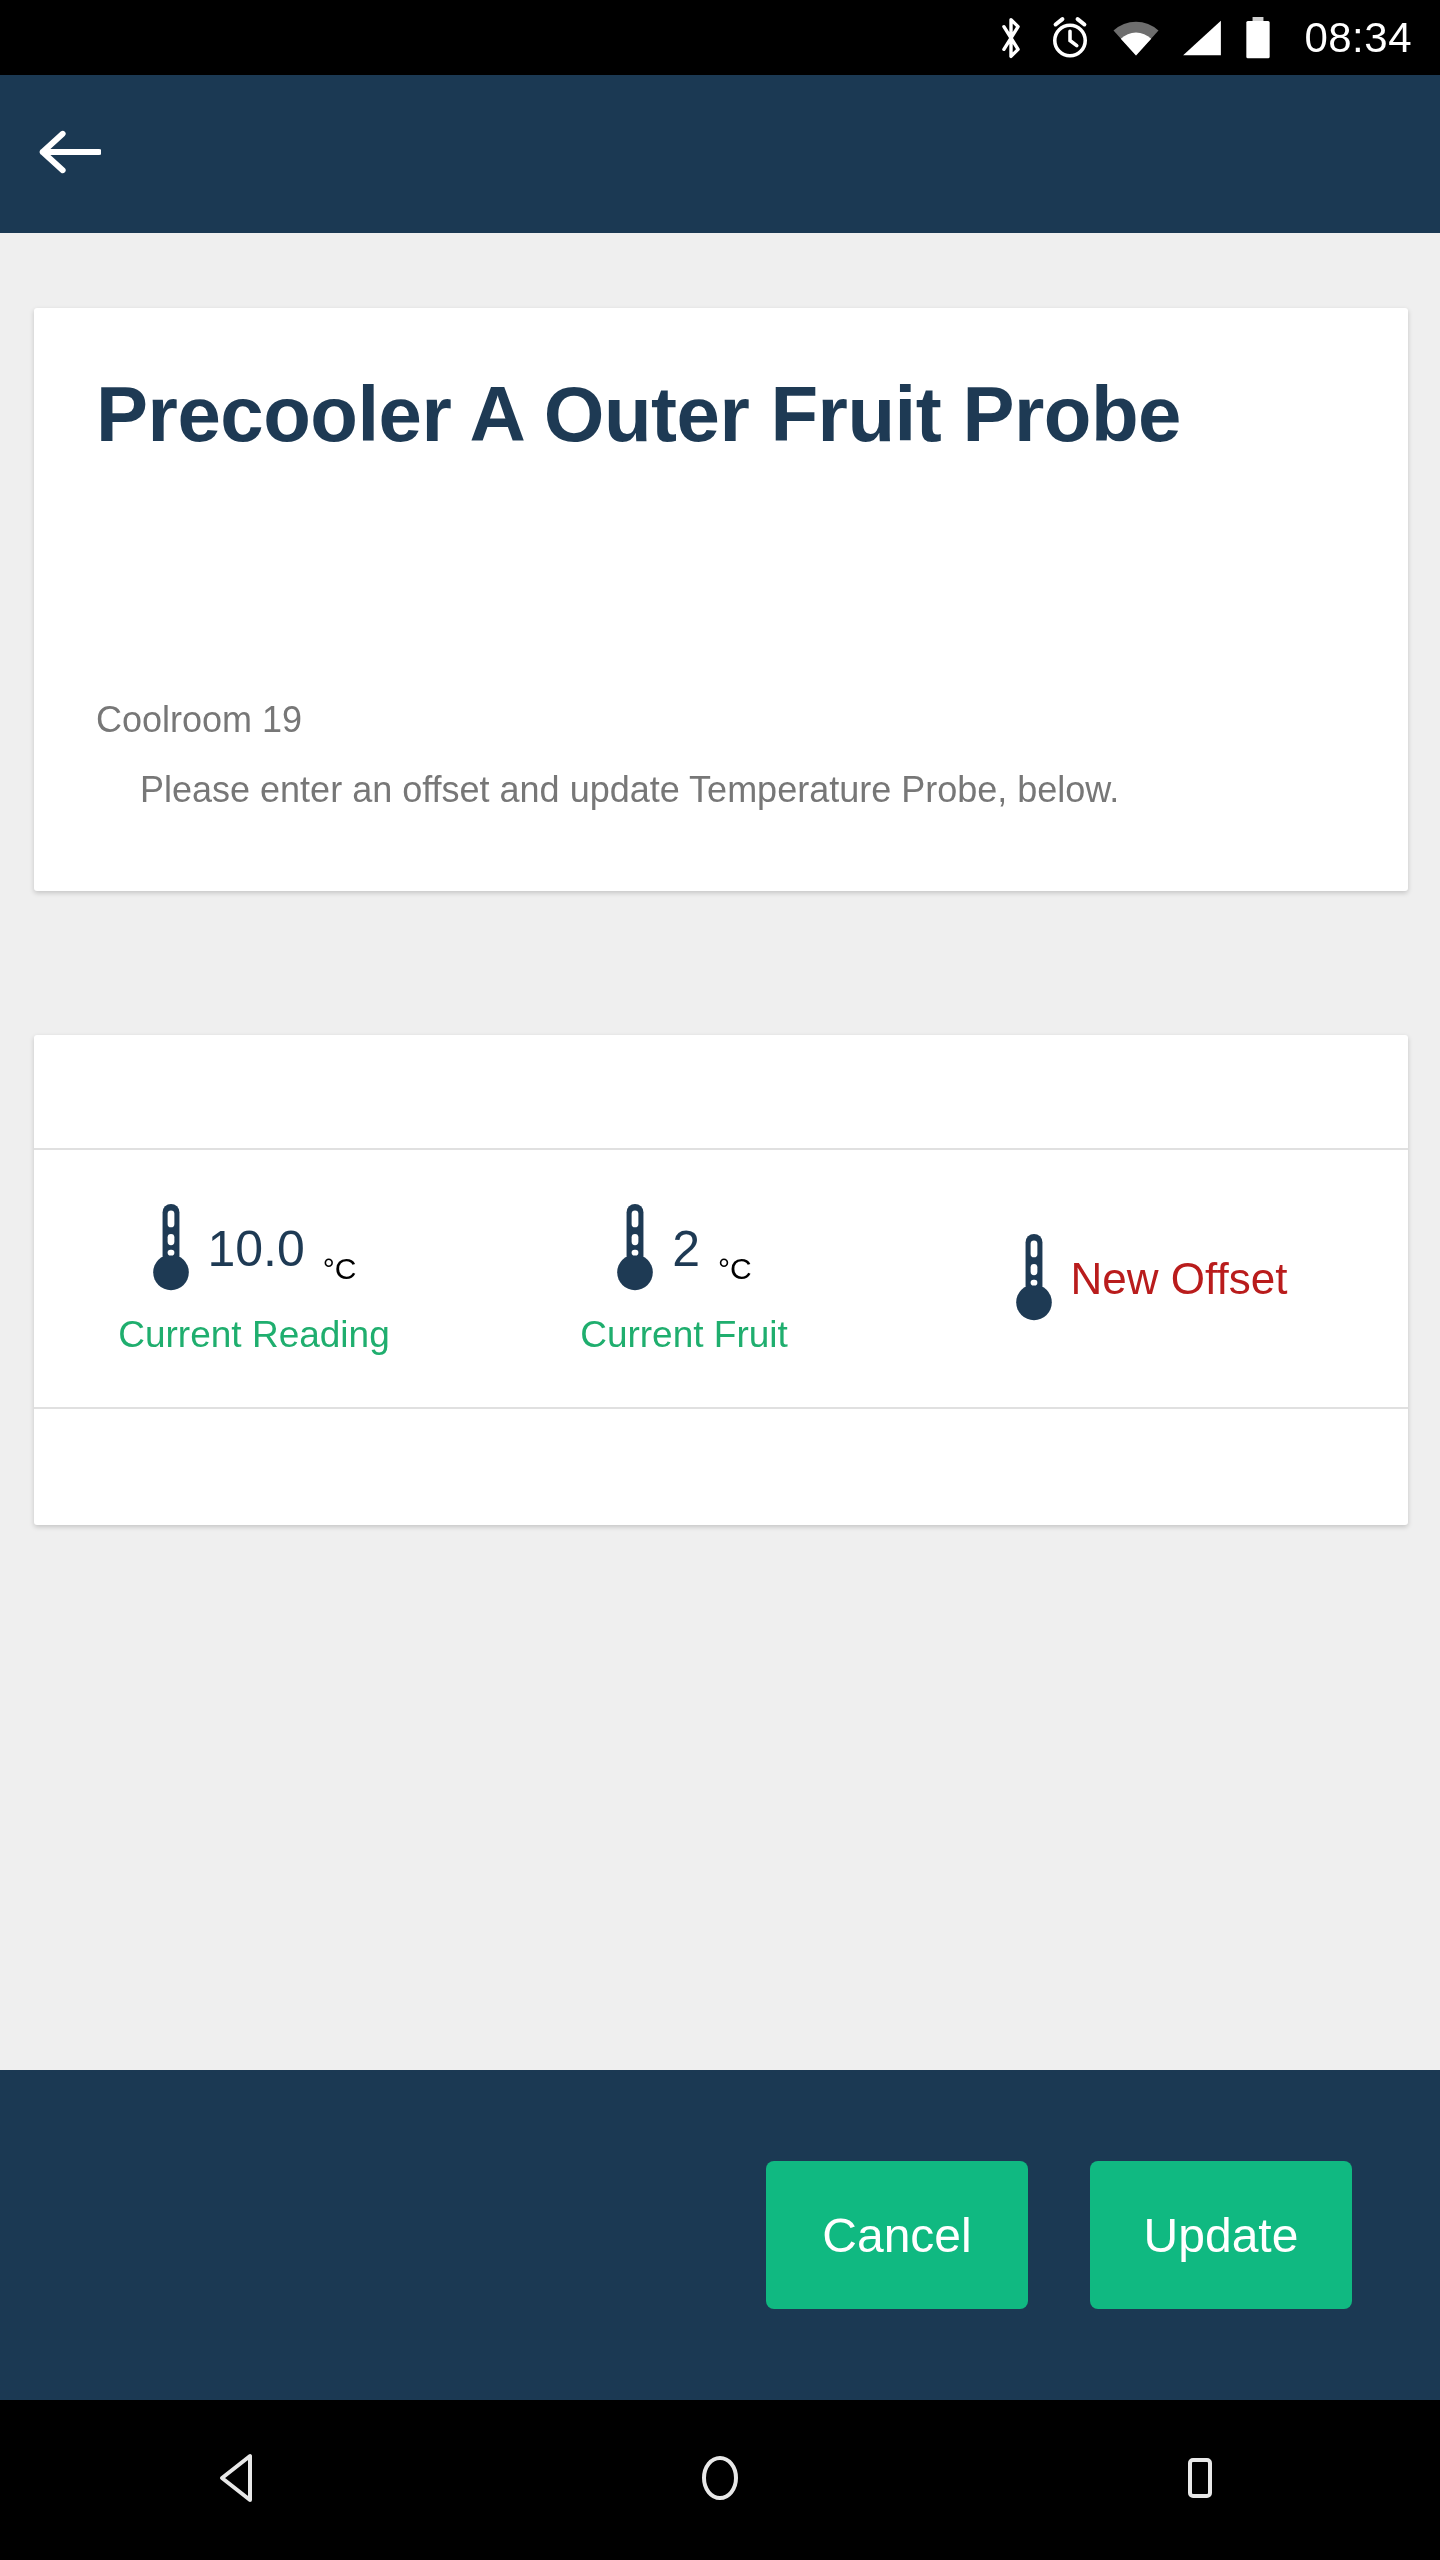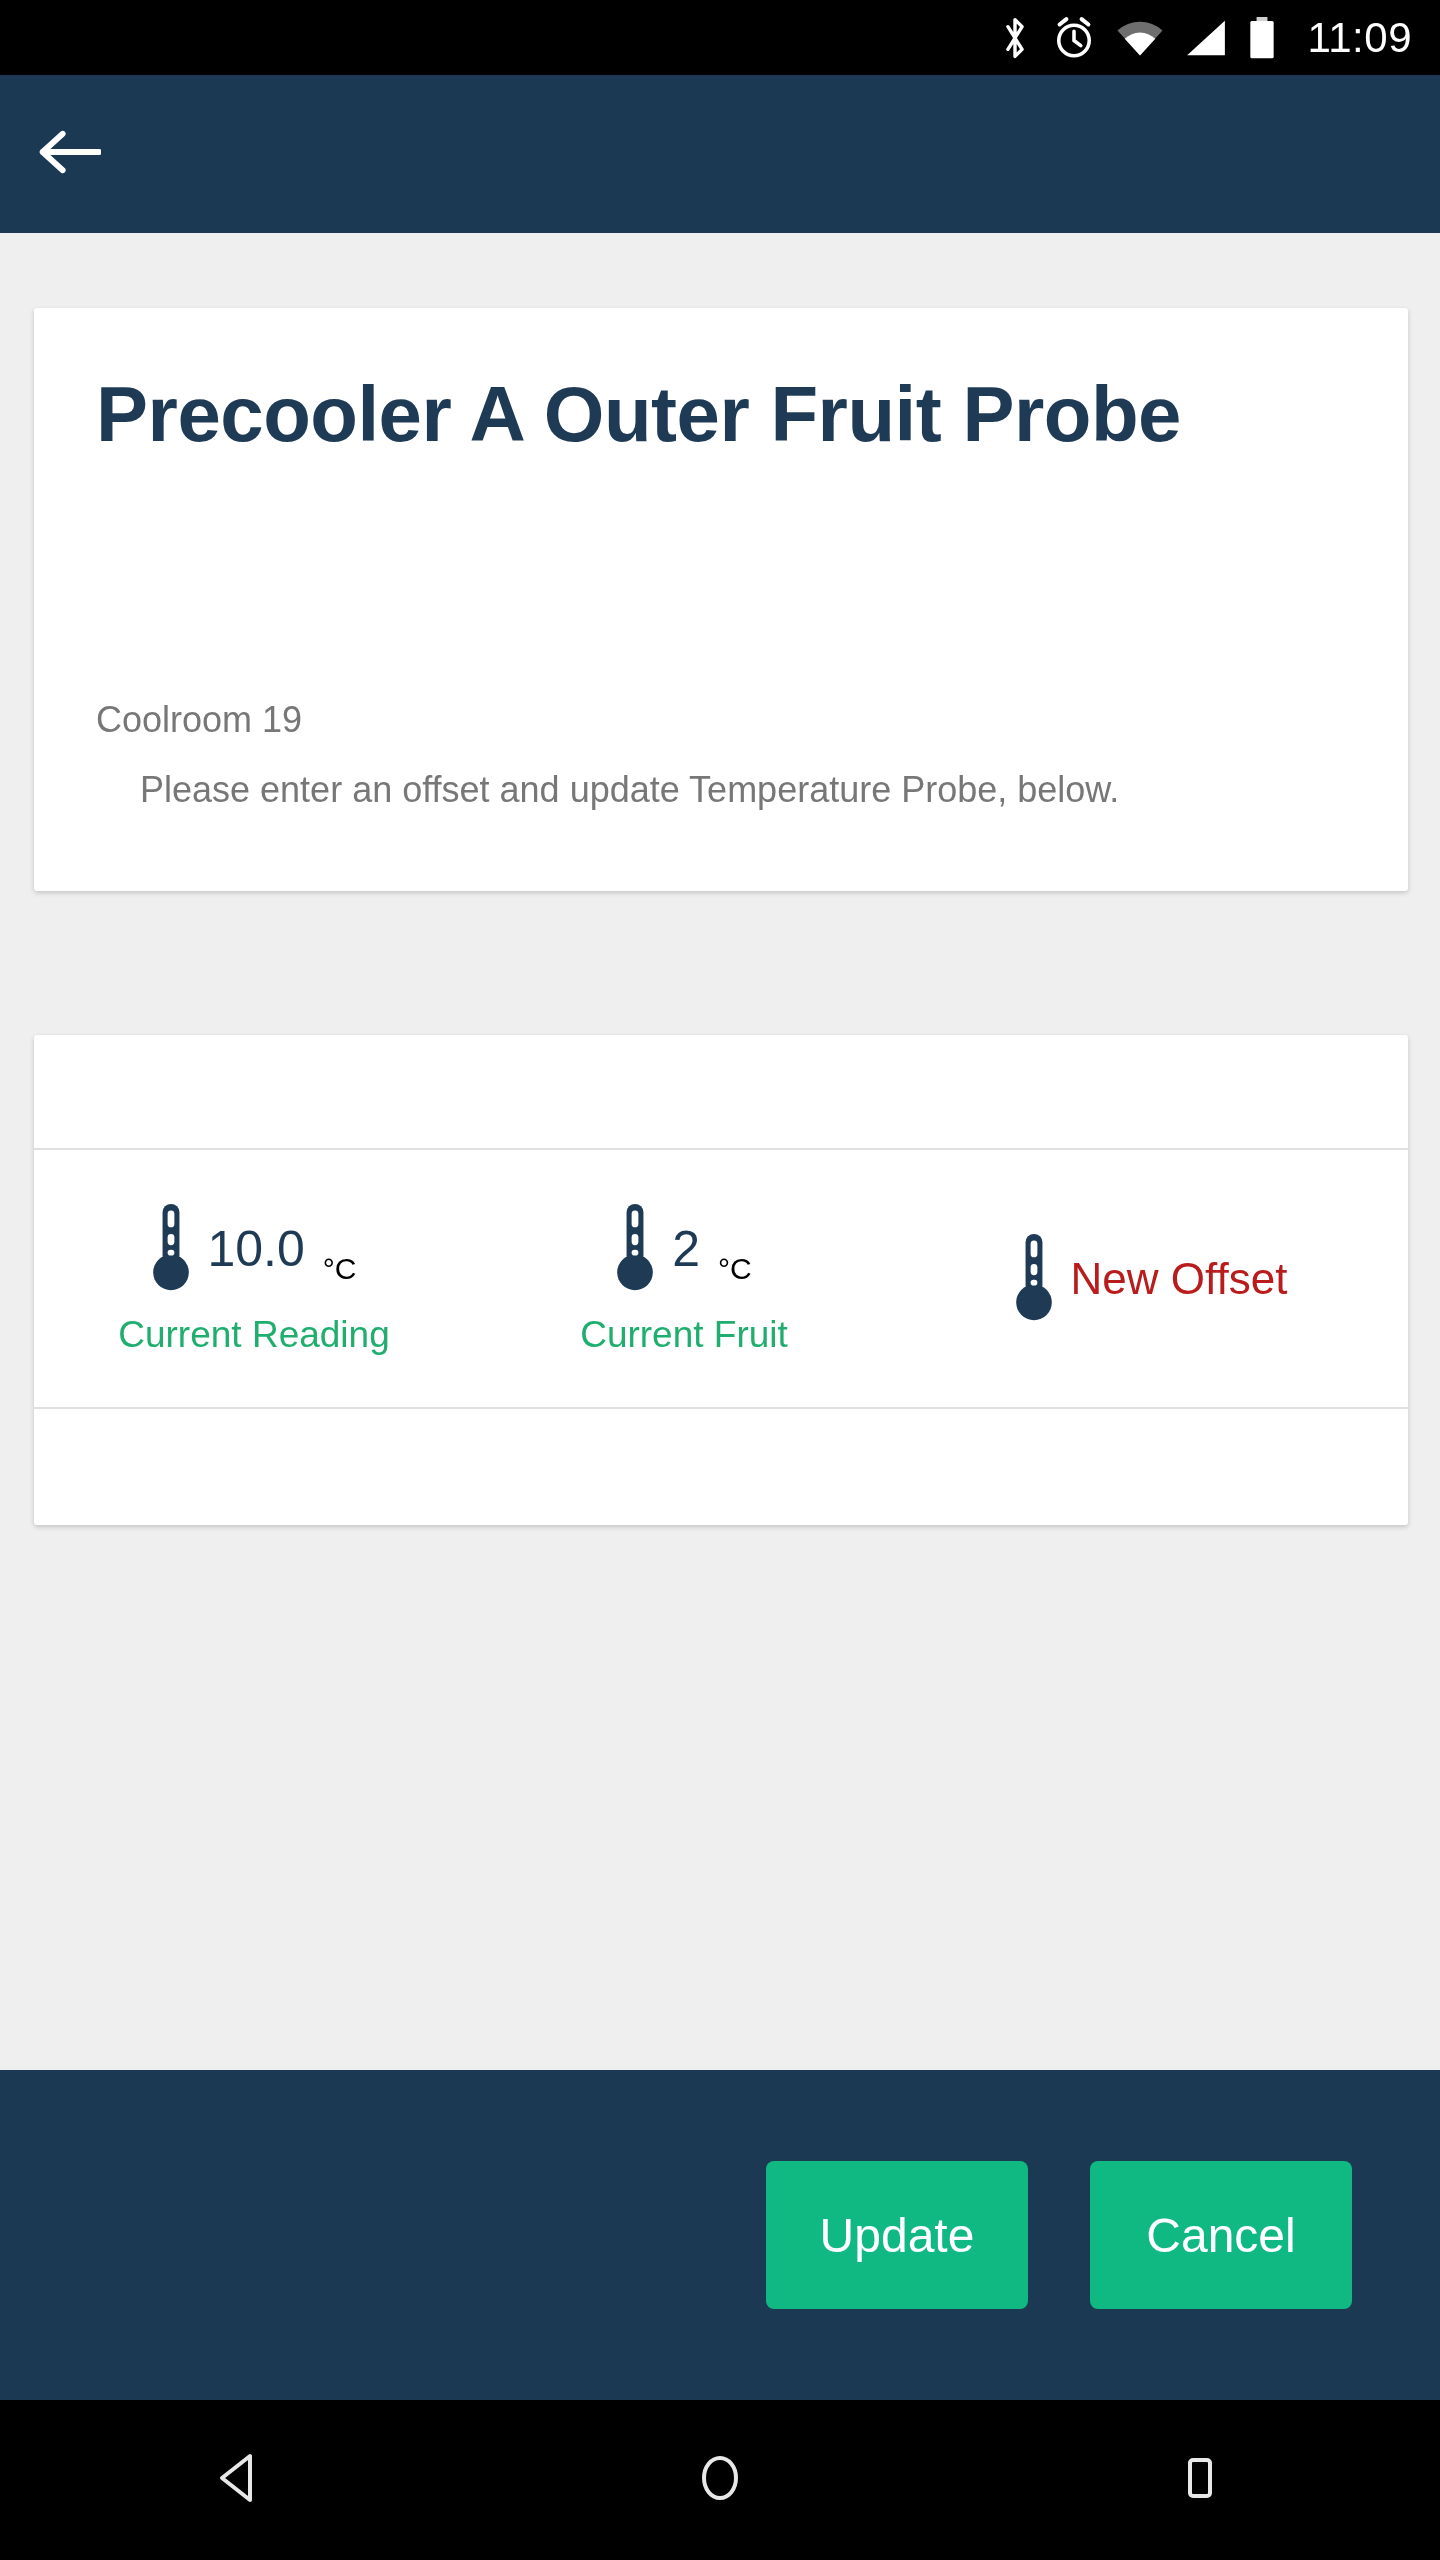--- a/index.html
+++ b/index.html
@@ -129,21 +129,21 @@
       <svg width="44" height="38" viewBox="0 0 28 24">
         <path d="M26 1 L26 23 L2 23 Z" fill="#ffffff"></path>
       </svg>
     </span>
     <span class="sb-icon">
       <svg width="28" height="44" viewBox="0 0 18 28">
         <rect x="5.5" y="0.5" width="7" height="3" fill="#d0d0d0"></rect>
         <rect x="1.5" y="3" width="15" height="24" rx="1" fill="#ffffff"></rect>
       </svg>
     </span>
-    <span class="sb-time">11:09</span>
+    <span class="sb-time">08:34</span>
   </div>
 
   <div class="appbar">
     <div class="appbar-back">
       <span>
         <svg width="62" height="50" viewBox="0 0 34 26">
           <path d="M33 13 L2 13 M13 3 L2 13 L13 23" fill="none" stroke="#ffffff" stroke-width="3.2" stroke-linecap="round" stroke-linejoin="round"></path>
         </svg>
       </span>
     </div>
@@ -210,22 +210,22 @@
             </span>
             <span class="placeholder">New Offset</span>
           </div>
         </div>
 
       </div>
     </div>
   </div>
 
   <div class="actionbar">
+    <button class="btn">Cancel</button>
     <button class="btn">Update</button>
-    <button class="btn">Cancel</button>
   </div>
 
   <div class="navbar">
     <div class="navbtn">
       <span>
         <svg width="56" height="56" viewBox="0 0 28 28">
           <path d="M19 3 L19 25 L5 14 Z" fill="none" stroke="#e8e8e8" stroke-width="2" stroke-linejoin="round"></path>
         </svg>
       </span>
     </div>

